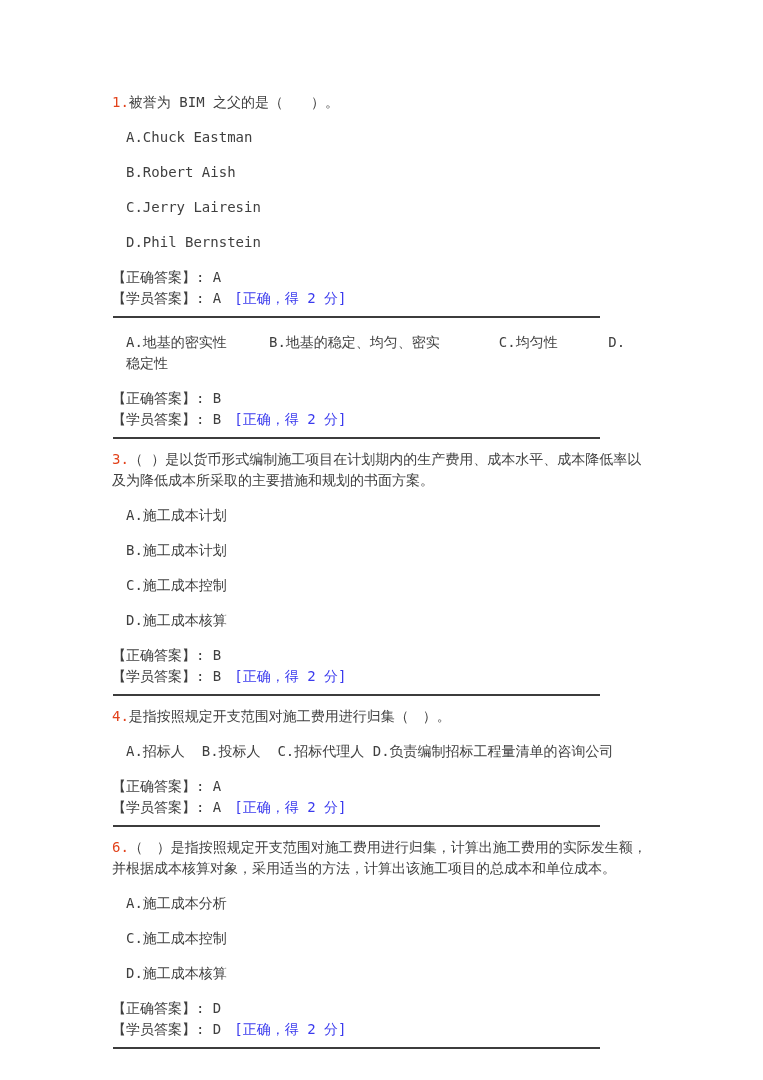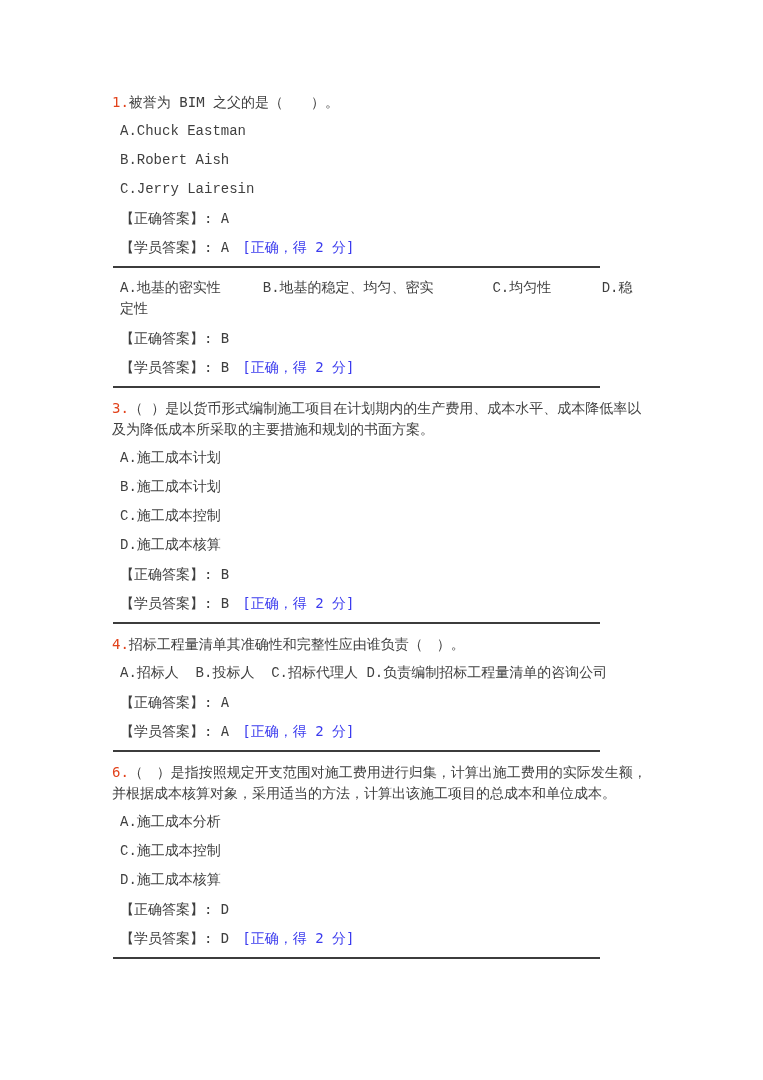--- a/index.html
+++ b/index.html
@@ -21,26 +21,25 @@
     width: 753px;
     padding: 92px 100px 40px 112px;
   }
   .question { margin: 0; }
   .q-title {
     margin: 0 0 5px 0;
     white-space: pre-wrap;
   }
   .q-num { color: var(--num-color, #e2431c); }
   .q-option {
-    margin: 8px;
+    margin: 14px;
     white-space: pre-wrap;
-    font-family: Liberation Mono, monospace;
   }
   .answer-line {
-    margin: 8px;
+    margin: 0;
     white-space: pre-wrap;
   }
   .result {
     color: var(--result-color, #3b3bee);
     margin-left: 13px;
   }
   hr.divider {
     border: none;
     border-top: 2px solid var(--divider-color, #3c3c3c);
     width: 487px;
@@ -50,20 +49,21 @@
 </head>
 <body>
 
 <div class="page">
 
   <section class="question">
     <p class="q-title"><span class="q-num">1.</span><span>被誉为 BIM 之父的是（　　）。</span></p>
     <p class="q-option">A.Chuck Eastman</p>
     <p class="q-option">B.Robert Aish</p>
     <p class="q-option">C.Jerry Lairesin</p>
+    <p class="q-option">D.Phil Bernstein</p>
     <p class="answer-line"><span>【正确答案】: </span><span>A</span></p>
     <p class="answer-line"><span>【学员答案】: </span><span>A</span><span class="result">[正确，得 2 分]</span></p>
     <hr class="divider">
   </section>
 
   <section class="question">
     <p class="q-option">A.地基的密实性     B.地基的稳定、均匀、密实       C.均匀性      D.稳定性</p>
     <p class="answer-line"><span>【正确答案】: </span><span>B</span></p>
     <p class="answer-line"><span>【学员答案】: </span><span>B</span><span class="result">[正确，得 2 分]</span></p>
     <hr class="divider">
@@ -74,21 +74,21 @@
     <p class="q-option">A.施工成本计划</p>
     <p class="q-option">B.施工成本计划</p>
     <p class="q-option">C.施工成本控制</p>
     <p class="q-option">D.施工成本核算</p>
     <p class="answer-line"><span>【正确答案】: </span><span>B</span></p>
     <p class="answer-line"><span>【学员答案】: </span><span>B</span><span class="result">[正确，得 2 分]</span></p>
     <hr class="divider">
   </section>
 
   <section class="question">
-    <p class="q-title"><span class="q-num">4.</span><span>招标工程量清单其准确性和完整性应由谁负责（　）。</span></p>
+    <p class="q-title"><span class="q-num">4.</span><span>是指按照规定开支范围对施工费用进行归集（　）。</span></p>
     <p class="q-option">A.招标人  B.投标人  C.招标代理人 D.负责编制招标工程量清单的咨询公司</p>
     <p class="answer-line"><span>【正确答案】: </span><span>A</span></p>
     <p class="answer-line"><span>【学员答案】: </span><span>A</span><span class="result">[正确，得 2 分]</span></p>
     <hr class="divider">
   </section>
 
 
   <section class="question">
     <p class="q-title"><span class="q-num">6.</span><span>（　）是指按照规定开支范围对施工费用进行归集，计算出施工费用的实际发生额，并根据成本核算对象，采用适当的方法，计算出该施工项目的总成本和单位成本。</span></p>
     <p class="q-option">A.施工成本分析</p>

